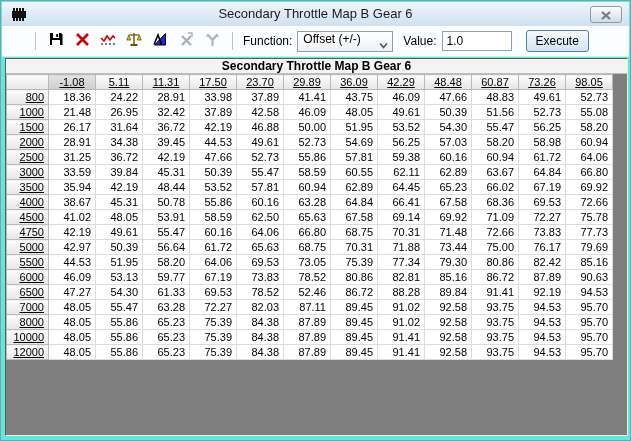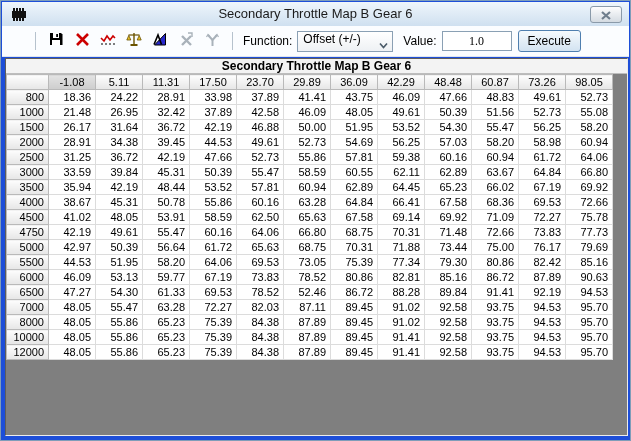--- a/index.html
+++ b/index.html
@@ -5,21 +5,21 @@
   * { box-sizing: border-box; }
   html,body { margin:0; padding:0; }
   body {
     width:631px; height:441px;
     font-family:"Liberation Sans", sans-serif;
     background:#eef2f6;
     position:relative;
   }
   .window {
     position:absolute; left:0; top:0; width:631px; height:441px;
-    background:#1d4ed8;
+    background:#5eead4;
     border:1px solid #7f9db9;
   }
   
   .titlebar {
     position:absolute; left:1px; top:1px; right:1px; height:24px;
     background:linear-gradient(#eff6fc,#cfe0f0);
   }
   .win-icon { position:absolute; left:8px; top:5px; width:18px; height:14px; }
   .title {
     line-height:24px; text-align:center;
@@ -54,24 +54,23 @@
     border:1px solid #8aa0b4;
     background:linear-gradient(#ffffff,#eef1f4);
     display:flex; align-items:flex-start;
     font-size:12px; padding-left:5px;
     position:relative;
   }
   .dropdown .chev { position:absolute; right:4px; top:6px; }
   .value-input {
     width:70px; height:20px;
     border:1px solid #8aa0b4;
-    font-family:Liberation Serif, serif;
+    font-family:Liberation Sans, sans-serif;
     font-size:12px; padding:0 4px;
-    margin-right:6px;
-    text-align:center;
+    margin-right:14px;
   }
   .execute-btn {
     height:22px; padding:0 9px;
     font-family:"Liberation Sans", sans-serif;
     font-size:12px; color:#000;
     border:1px solid #4f7faf; border-radius:3px;
     background:linear-gradient(#f5fafd,#d3e3f1);
   }
   
   .table-area {
@@ -94,20 +93,21 @@
   table.map th, table.map td {
     height:15px; padding:0 4px 0 0;
     overflow:hidden; white-space:nowrap;
   }
   table.map col.corner { width:42px; }
   table.map col.datac  { width:47px; }
   table.map th {
     font-weight:normal;
     background:linear-gradient(#fdfdfd,#e6e6e6);
     border:1px solid #b9b9b9;
+    text-decoration:underline;
   }
   table.map thead th { text-align:center; padding:0; }
   table.map th.rowhdr { text-align:right; }
   table.map td {
     background:#ffffff;
     border:1px solid #dcdcdc;
     text-align:right;
   }
   table.map .sel-hdr { background:linear-gradient(#e3e3e3,#cdcdcd); }
   table.map td.selected {

